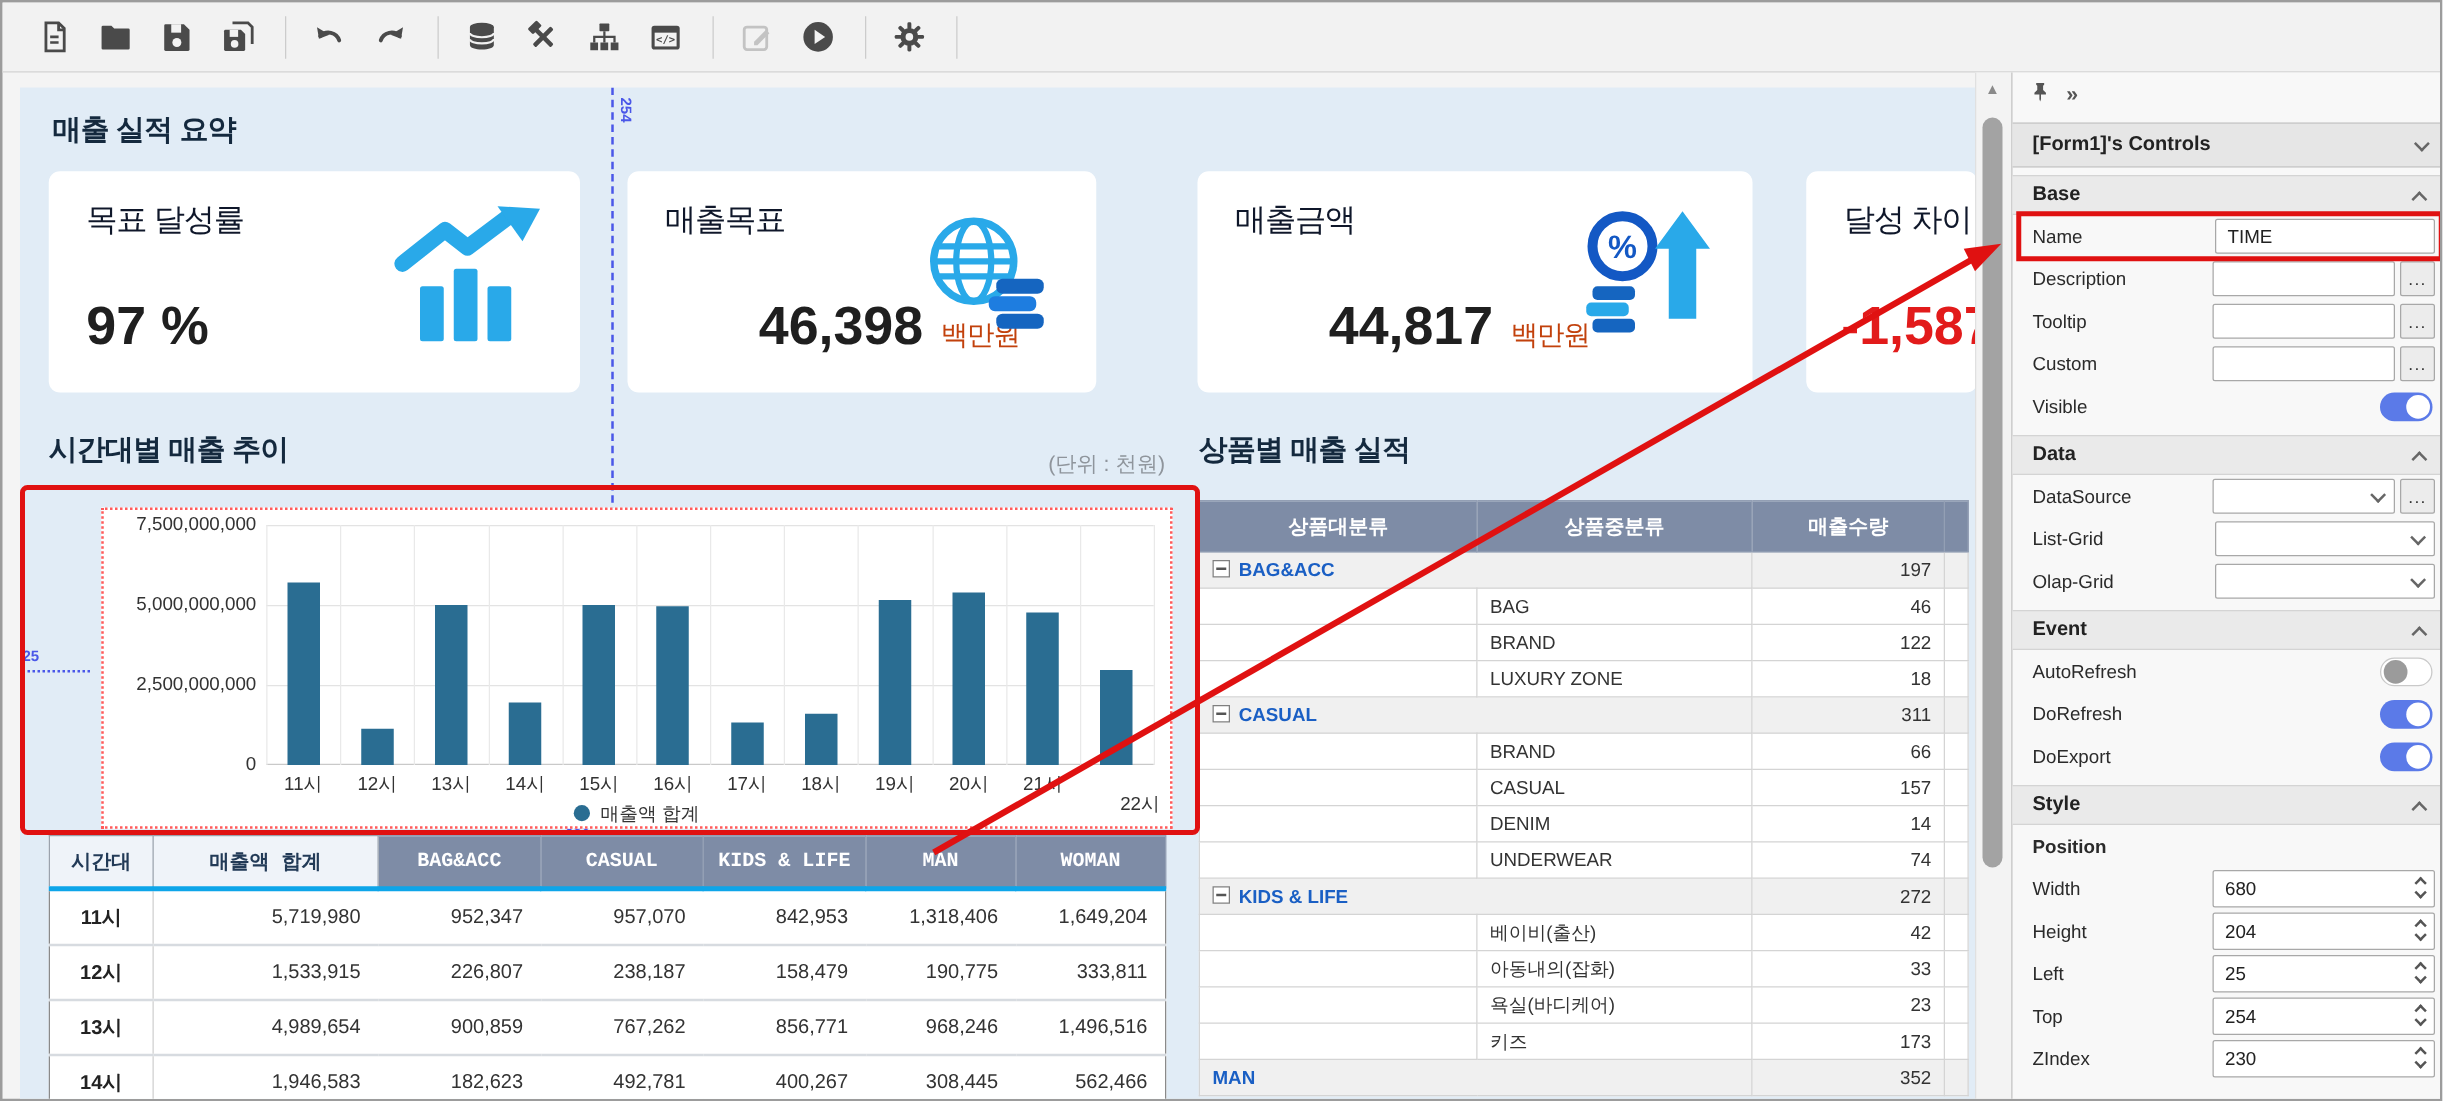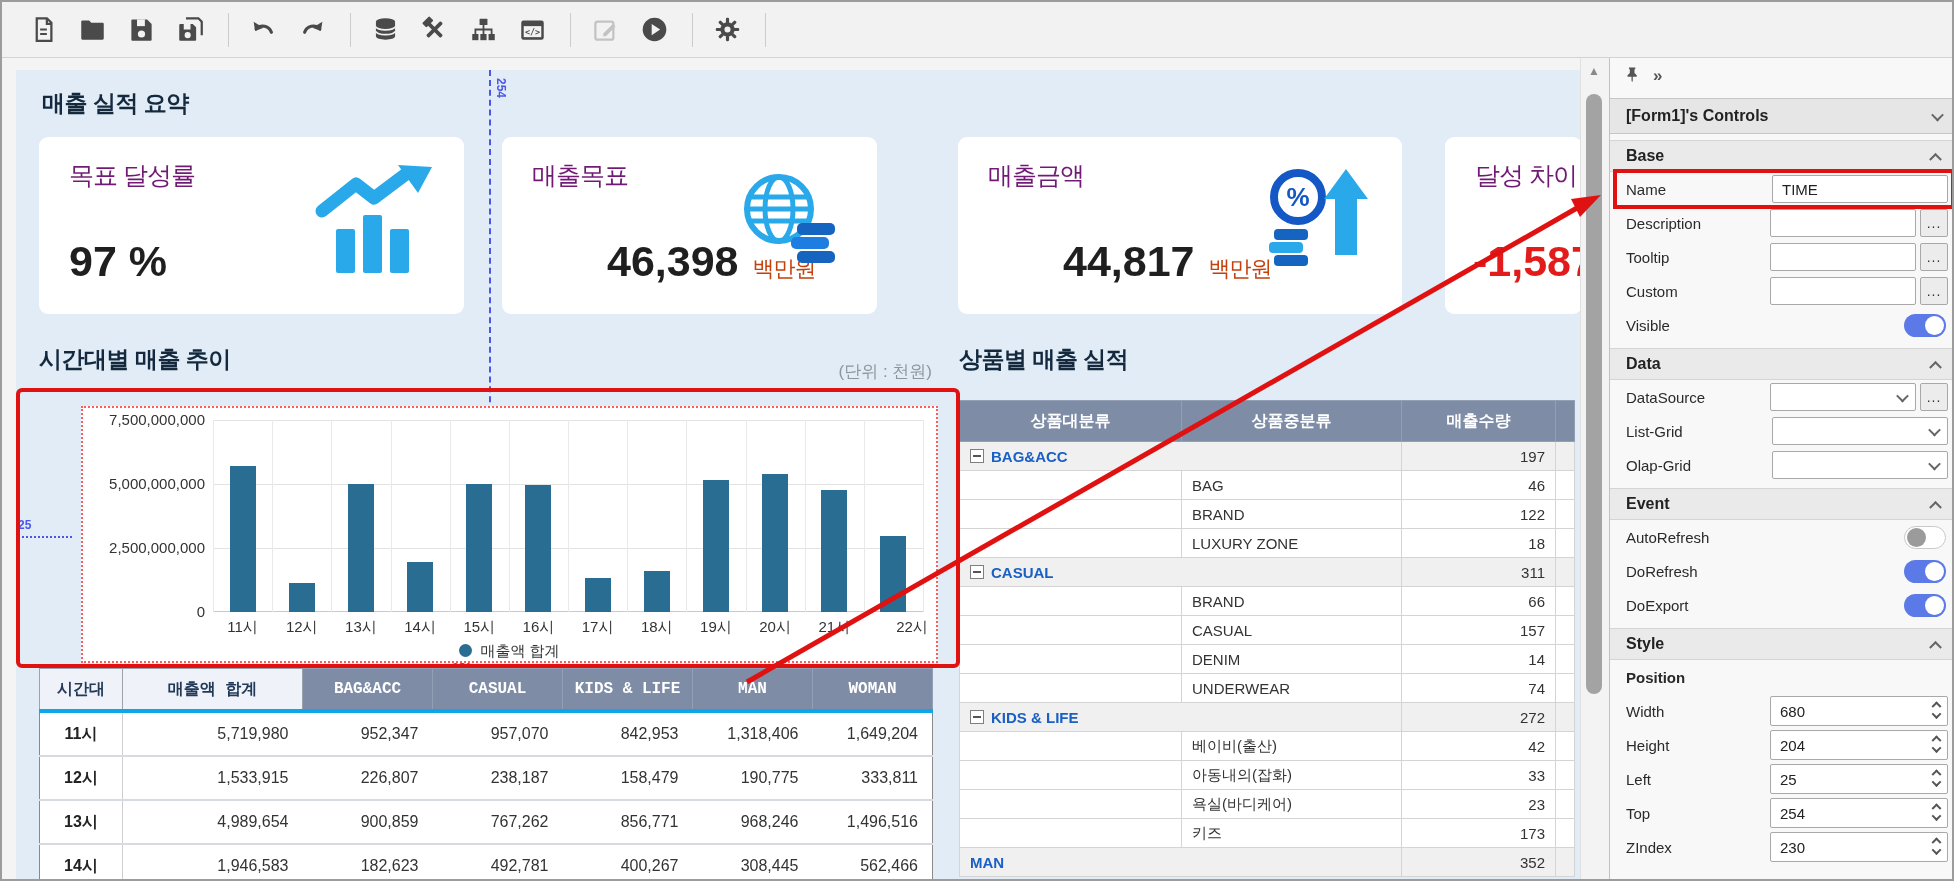--- a/index.html
+++ b/index.html
@@ -11,21 +11,21 @@
            border-bottom:1px solid #d3d3d3;display:flex;align-items:center;padding-left:26px;box-sizing:border-box;}
   .tb-icon{width:30px;height:30px;margin-right:19px;color:#4a4a4a;display:flex;align-items:center;justify-content:center;cursor:pointer;}
   .tb-icon svg{width:27px;height:27px;}
   .tb-icon.dim{color:#c3c3c3;}
   .tb-sep{width:1px;height:34px;background:#cccccc;margin:0 19px 0 4px;}
   
   .dashboard{position:absolute;left:14px;top:68px;width:1564px;height:813px;background:#e1ecf6;overflow:hidden;}
   .sec-title{position:absolute;font-size:23px;font-weight:bold;color:#14293e;letter-spacing:-0.5px;}
   .unit-note{position:absolute;left:700px;top:290px;width:216px;text-align:right;font-size:17px;color:#8f959c;}
   .card{position:absolute;top:67px;height:177px;background:#fff;border-radius:9px;overflow:hidden;}
-  .card .klabel{position:absolute;top:22px;left:30px;font-size:25px;color:#701a75;letter-spacing:-1px;}
+  .card .klabel{position:absolute;top:22px;left:30px;font-size:25px;color:#0f172a;letter-spacing:-1px;}
   .card .kval{position:absolute;bottom:28px;left:30px;font-size:43px;font-weight:bold;color:#1f1f1f;white-space:nowrap;text-align:right;}
   .card .kunit{font-size:22px;font-weight:normal;color:#c2410c;margin-left:14px;letter-spacing:-1px;}
   .card .kicon{position:absolute;top:26px;right:26px;}
   .card.neg .kval{color:#e21b1b;}
   
   .chart-red{position:absolute;left:0;top:318px;width:936px;height:272px;border:4px solid #e01111;border-radius:6px;z-index:40;pointer-events:none;}
   .chart-ctl{position:absolute;left:65px;top:336px;width:857px;height:257px;background:#fff;border:2px dotted #ff5b5b;box-sizing:border-box;z-index:10;}
   .plot{position:absolute;left:130px;top:12px;width:710px;height:192px;}
   .hgrid{position:absolute;left:0;width:100%;height:1px;background:#e3e3e3;}
   .vgrid{position:absolute;top:0;width:1px;height:100%;background:#e9e9e9;}
@@ -303,21 +303,21 @@
         <div class="xlab" style="left: 188.75px;">12시</div>
         <div class="xlab" style="left: 247.917px;">13시</div>
         <div class="xlab" style="left: 307.083px;">14시</div>
         <div class="xlab" style="left: 366.25px;">15시</div>
         <div class="xlab" style="left: 425.417px;">16시</div>
         <div class="xlab" style="left: 484.583px;">17시</div>
         <div class="xlab" style="left: 543.75px;">18시</div>
         <div class="xlab" style="left: 602.917px;">19시</div>
         <div class="xlab" style="left: 662.083px;">20시</div>
         <div class="xlab" style="left: 721.25px;">21시</div>
-        <div class="xlab" style="left: 799px;">22시</div>
+        <div class="xlab" style="left: 799px; margin-top: 16px;">22시</div>
         <div class="legend"><span class="dot" style="background: rgb(42, 109, 146);"></span><span>매출액 합계</span></div>
       </div>
     <div class="chart-red"></div>
 
     <div class="guide-lab g25">25</div>
     <div class="g25seg"></div>
     <div class="guide-h"></div>
     <div class="guide-lab g680">680</div>
 
     <table class="time-table" id="time-table">

